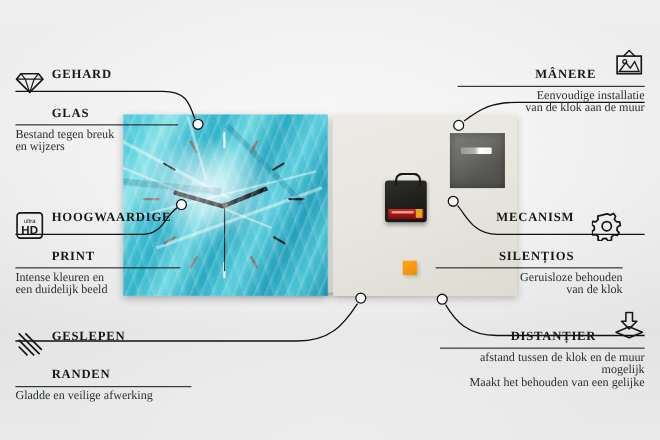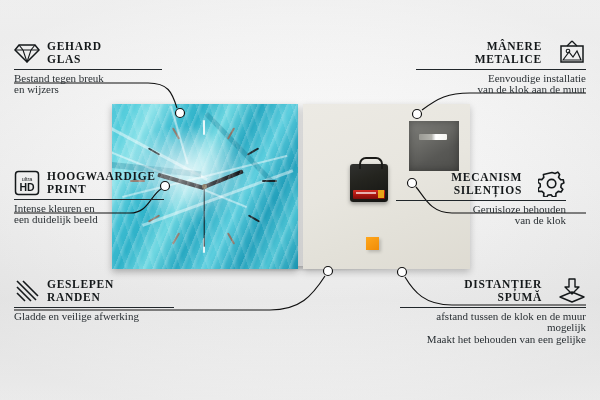--- a/index.html
+++ b/index.html
@@ -93,20 +93,21 @@
     position:absolute;left:112px;top:266px;width:360px;height:14px;
     background:radial-gradient(ellipse 50% 60% at 50% 0%, rgba(90,90,90,.35), rgba(90,90,90,0) 70%);
   }
 
   
   .callout{position:absolute;}
   .callout .head{display:flex;align-items:center;gap:7px;}
   .callout .ttl{
     font-size:11.5px;letter-spacing:.7px;line-height:13px;font-weight:700;color:#14181a;
     text-transform:uppercase;
+    margin-top:22px;
   }
   .callout .rule{height:1px;background:#20262a;margin:3px 0 3px 0;}
   .callout .sub{font-size:11px;line-height:11.4px;color:#2a3034;}
   .callout.right .head{flex-direction:row;justify-content:flex-end;gap:16px;}
   .callout.right .ttl{text-align:right;}
   .callout.right .sub{text-align:right;}
   .ic{flex:0 0 auto;display:block;}
 
   
   svg.leaders{position:absolute;left:0;top:0;width:600px;height:400px;pointer-events:none;}
@@ -230,21 +231,20 @@
       </div>
     </div>
     <div class="rule" style="width:160px;"></div>
     <div class="sub">Gladde en veilige afwerking</div>
   </div>
 
   <div class="callout right" style="left:416px;top:40px;width:170px;">
     <div class="head">
       <div style="flex:1 1 auto;">
         <div class="ttl">MÂNERE</div>
-        <div class="ttl">METALICE</div>
       </div>
       <svg class="ic" width="28" height="26" viewBox="0 0 28 26">
         <path d="M14,1 L9,6 M14,1 L19,6" fill="none" stroke="#14181a" stroke-width="1.3"></path>
         <rect x="3" y="6" width="22" height="16" fill="none" stroke="#14181a" stroke-width="1.5"></rect>
         <path d="M5,20 L11,12 L15,17 L19,11 L23,20 Z" fill="none" stroke="#14181a" stroke-width="1.2"></path>
         <circle cx="10" cy="11" r="1.8" fill="none" stroke="#14181a" stroke-width="1.1"></circle>
       </svg>
     </div>
     <div class="rule" style="width:170px;margin-left:0;"></div>
     <div class="sub">Eenvoudige installatie</div>
@@ -264,21 +264,20 @@
     </div>
     <div class="rule" style="width:170px;"></div>
     <div class="sub">Geruisloze behouden</div>
     <div class="sub">van de klok</div>
   </div>
 
   <div class="callout right" style="left:400px;top:278px;width:186px;">
     <div class="head">
       <div style="flex:1 1 auto;">
         <div class="ttl">DISTANȚIER</div>
-        <div class="ttl">SPUMĂ</div>
       </div>
       <svg class="ic" width="28" height="26" viewBox="0 0 28 26">
         <path d="M11,1 H17 V9 H21 L14,16 L7,9 H11 Z" fill="none" stroke="#14181a" stroke-width="1.4" stroke-linejoin="round"></path>
         <path d="M14,14 L26,19 L14,24 L2,19 Z" fill="none" stroke="#14181a" stroke-width="1.4" stroke-linejoin="round"></path>
       </svg>
     </div>
     <div class="rule" style="width:186px;"></div>
     <div class="sub">afstand tussen de klok en de muur mogelijk</div>
     <div class="sub">Maakt het behouden van een gelijke</div>
   </div>

